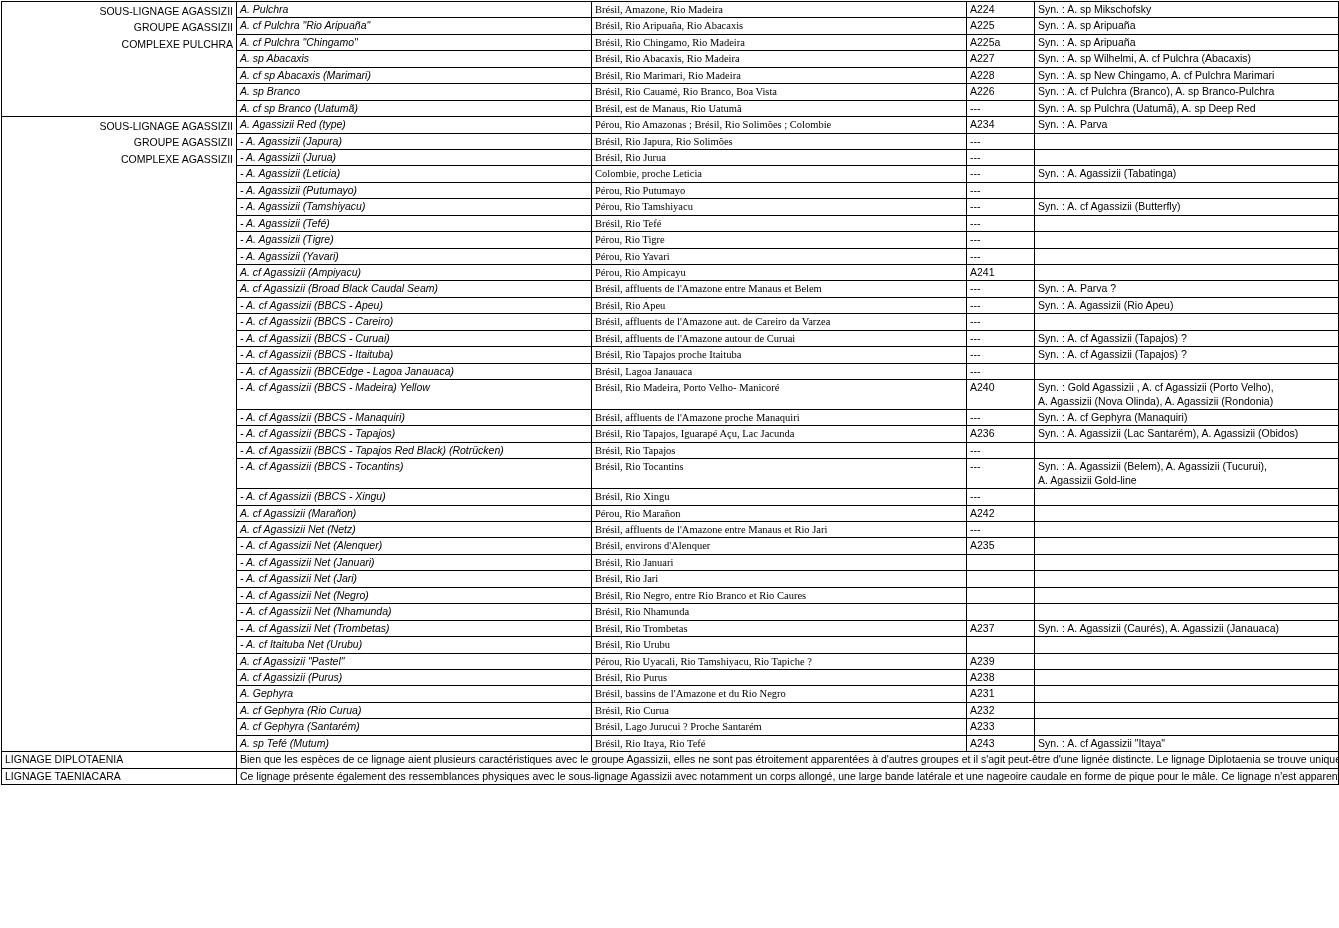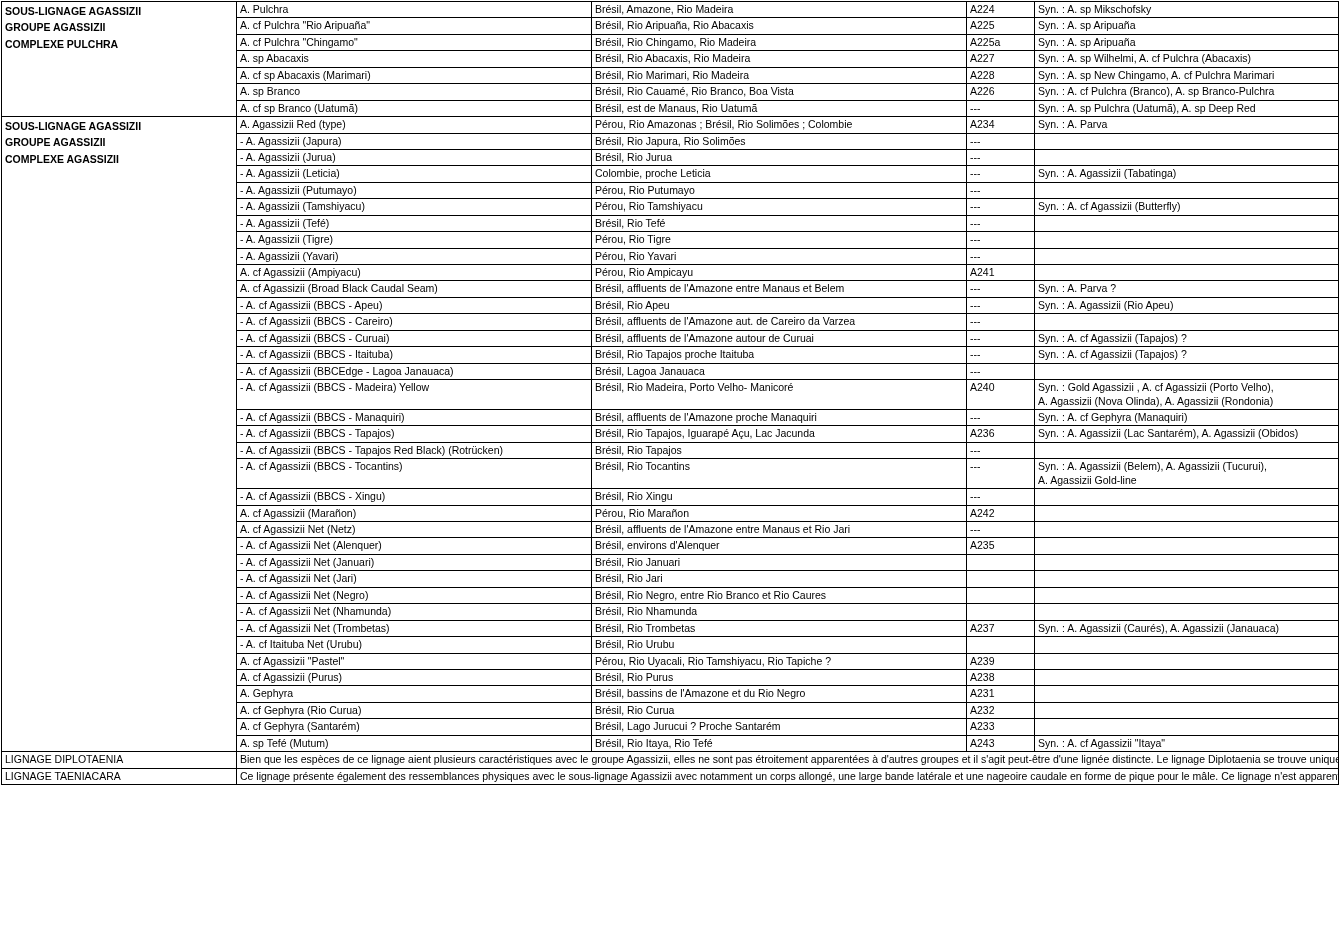--- a/index.html
+++ b/index.html
@@ -31,33 +31,32 @@
     font-size: 10.5px;
     line-height: 1.28;
     padding: 1px 3px 1px 3px;
     vertical-align: top;
     white-space: nowrap;
     overflow: hidden;
     height: 16px;
     box-sizing: border-box;
   }
   td.group-cell {
-    text-align: left;
+    text-align: right;
     vertical-align: top;
     padding-top: 3px;
     white-space: normal;
     border-left: 2px solid #000;
     border-top: 2px solid #000;
     border-bottom: 2px solid #000;
-    font-weight: bold;
   }
   td.group-cell .gline { display: block; line-height: 1.55; }
 
-  td.name-cell   { border-left: 2px solid #000; padding-left: 4px; }
-  td.origin-cell { border-left: 2px solid #000; padding-left: 4px; }
+  td.name-cell   { border-left: 2px solid #000; padding-left: 4px; font-style: italic; }
+  td.origin-cell { border-left: 2px solid #000; padding-left: 4px; font-family: Liberation Serif, serif; }
   td.code-cell   { border-left: 2px solid #000; }
   td.syn-cell    { border-left: 2px solid #000; border-right: 2px solid #000; padding-left: 4px; }
 
   tr.sec-start > td { border-top: 2px solid #000; }
   tr.sec-end   > td { border-bottom: 2px solid #000; margin-left: 39px; }
 
   td.indent { padding-left: 12px; }
   td.tall3 { height: 54px; }
 
   .syn-line { display: block; }

